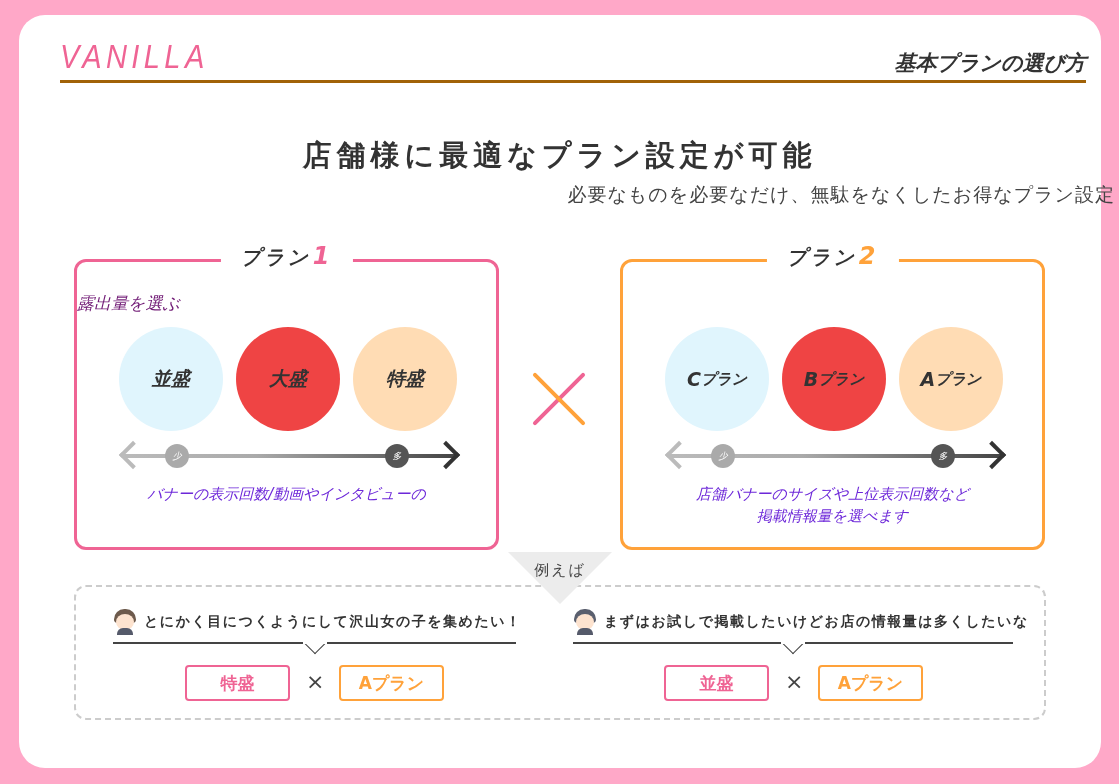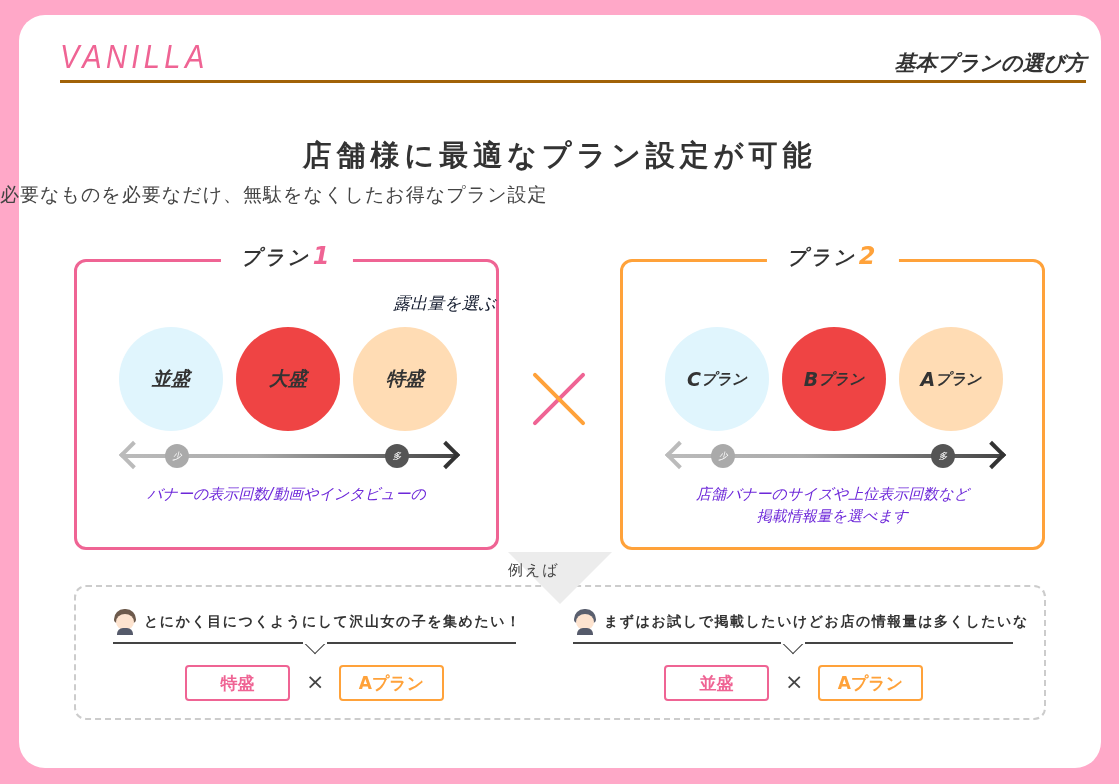--- a/index.html
+++ b/index.html
@@ -3,29 +3,29 @@
 <meta charset="utf-8">
 <style>
   * { box-sizing: border-box; margin: 0; padding: 0; }
   html, body { width: 1119px; height: 784px; overflow: hidden; }
   body { background: #ffa8c8; font-family: "DejaVu Sans", "Liberation Sans", sans-serif; color: #333; position: relative; }
   .card { position: absolute; left: 19px; top: 15px; width: 1082px; height: 753px; background: #fff; border-radius: 26px; }
   .header { position: absolute; left: 60px; top: 35px; width: 1026px; height: 48px; border-bottom: 3px solid #a16207; font-style: italic; }
   .logo { position: absolute; left: 0; top: 3px; font-family: "Liberation Sans", sans-serif; font-size: 33px; letter-spacing: 5px; color: #ef6494; font-weight: normal; transform: scaleX(0.88); transform-origin: left; }
   .header-sub { position: absolute; right: 0; top: 14px; font-size: 21px; font-weight: bold; color: #333; }
   .title { position: absolute; left: 0; width: 1119px; top: 136px; text-align: center; font-size: 29px; font-weight: bold; letter-spacing: 5px; color: #333; }
-  .subtitle { position: absolute; left: 0; width: 1115px; top: 182px; text-align: left; font-size: 19px; color: #444; letter-spacing: 1px; }
+  .subtitle { position: absolute; left: 0; width: 1115px; top: 182px; text-align: right; font-size: 19px; color: #444; letter-spacing: 1px; }
   .plan-box { position: absolute; top: 259px; width: 425px; height: 291px; border: 3px solid; border-radius: 12px; font-style: italic; }
   .plan1 { left: 74px; border-color: #ef6494; }
   .plan2 { left: 620px; border-color: #ffa23a; }
   .plan-label { position: absolute; top: -20px; left: 50%; transform: translateX(-50%); background: #fff; padding: 0 20px; font-size: 20px; font-weight: bold; letter-spacing: 3px; white-space: nowrap; color: #333; }
   .plan-label .num { font-size: 24px; margin-left: 2px; }
   .plan1 .num { color: #ef6494; }
   .plan2 .num { color: #ffa23a; }
-  .plan-heading { position: absolute; top: 30px; width: 100%; text-align: right; font-size: 17px; color: #0f172a; }
+  .plan-heading { position: absolute; top: 30px; width: 100%; text-align: left; font-size: 17px; color: #701a75; }
   .circles { position: absolute; top: 65px; left: 0; width: 100%; height: 104px; }
   .circle { position: absolute; width: 104px; height: 104px; border-radius: 50%; display: flex; align-items: center; justify-content: center; font-size: 19px; font-weight: bold; color: #333; }
   .circle .small { font-size: 15px; }
   .c-blue { background: #e0f5fd; }
   .c-pink { background: #ef4444; }
   .c-orange { background: #ffdcb4; }
   .scale { position: absolute; top: 182px; left: 40px; width: 345px; height: 24px; }
   .scale-line { position: absolute; top: 10px; left: 6px; right: 6px; height: 4px; background: linear-gradient(90deg, #bbb 0%, #aaa 40%, #444 100%); }
   .arrow-left { position: absolute; left: 2px; top: 1px; width: 20px; height: 20px; border-left: 4px solid #bbb; border-bottom: 4px solid #bbb; transform: rotate(45deg); transform-origin: center; left: 6px; }
   .arrow-right { position: absolute; right: 6px; top: 1px; width: 20px; height: 20px; border-right: 4px solid #333; border-top: 4px solid #333; transform: rotate(45deg); }
@@ -33,21 +33,21 @@
   .dot-less { left: 48px; background: #aaa; }
   .dot-more { left: 268px; background: #555; }
   .plan-desc { position: absolute; top: 221px; width: 100%; text-align: center; font-size: 15px; line-height: 22px; color: #6d28d9; }
   .cross { position: absolute; left: 532px; top: 372px; width: 54px; height: 54px; }
   .cross .l1, .cross .l2 { position: absolute; left: -9px; top: 25px; width: 72px; height: 4px; border-radius: 2px; }
   .cross .l1 { background: #ef6494; transform: rotate(-45deg); }
   .cross .l2 { background: #ffa23a; transform: rotate(45deg); }
   .examples { position: absolute; left: 74px; top: 585px; width: 972px; height: 135px; border: 2px dashed #ccc; border-radius: 12px; }
   .ex-tab { position: absolute; left: 508px; top: 552px; width: 104px; height: 50px; }
   .ex-tab .tri { position: absolute; left: 0; top: 0; width: 0; height: 0; border-left: 52px solid transparent; border-right: 52px solid transparent; border-top: 52px solid #ececec; }
-  .ex-tab .lbl { position: absolute; left: 0; width: 104px; top: 9px; font-size: 15px; color: #444; letter-spacing: 2px; }
+  .ex-tab .lbl { position: absolute; left: 0; width: 104px; top: 9px; text-align: center; font-size: 15px; color: #444; letter-spacing: 2px; }
   .example { position: absolute; top: 608px; }
   .ex1 { left: 113px; width: 403px; }
   .ex2 { left: 573px; width: 440px; }
   .quote { display: flex; align-items: center; height: 28px; font-size: 14px; font-weight: bold; color: #333; letter-spacing: 1.5px; white-space: nowrap; }
   .avatar { width: 24px; height: 26px; margin-right: 7px; position: relative; flex-shrink: 0; }
   .avatar .hair { position: absolute; left: 1px; top: 0; width: 22px; height: 14px; border-radius: 11px 11px 4px 4px; }
   .avatar .face { position: absolute; left: 3px; top: 5px; width: 18px; height: 16px; border-radius: 50%; background: #fde3cf; }
   .avatar .body { position: absolute; left: 4px; top: 19px; width: 16px; height: 7px; border-radius: 6px 6px 0 0; background: #555a6a; }
   .av1 .hair { background: #6d5a4c; }
   .av2 .hair { background: #5a5f6e; }

